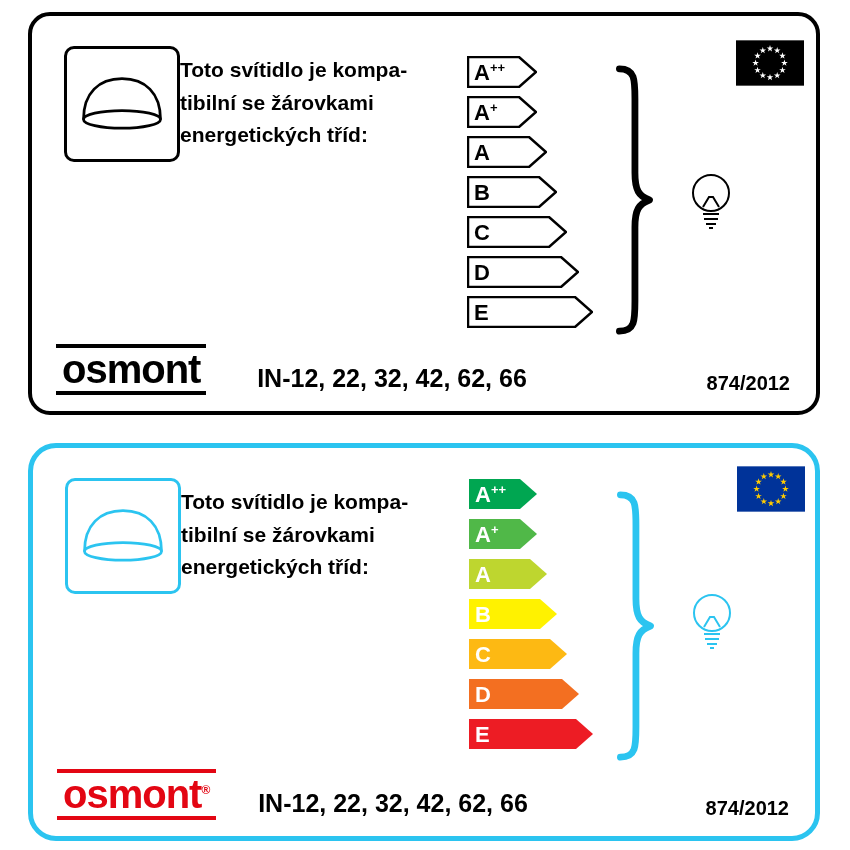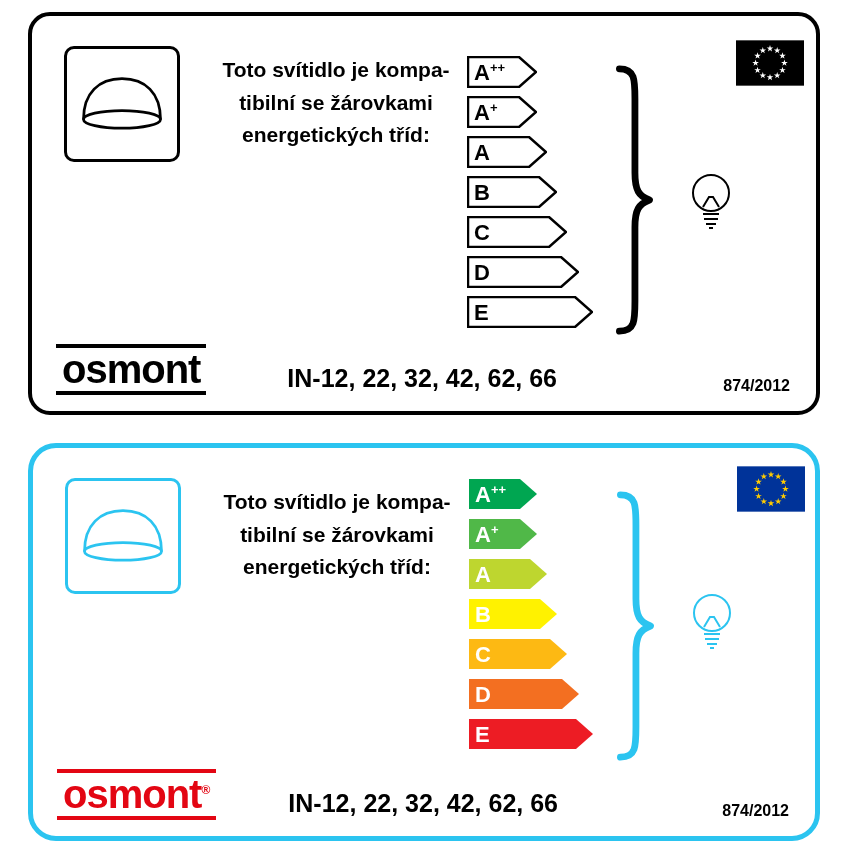--- a/index.html
+++ b/index.html
@@ -13,21 +13,21 @@
 
   .lamp-box{position:absolute;left:32px;top:30px;width:110px;height:110px;border-radius:10px;}
   .card-mono .lamp-box{border:3px solid var(--mono-accent);}
   .card-color .lamp-box{border:3px solid var(--color-accent);}
   .lamp-box svg{width:100%;height:100%;display:block;}
 
   .accent-stroke path,.accent-stroke circle,.accent-stroke ellipse{fill:none;}
   .card-mono .accent-stroke path,.card-mono .accent-stroke circle,.card-mono .accent-stroke ellipse{stroke:var(--mono-accent);}
   .card-color .accent-stroke path,.card-color .accent-stroke circle,.card-color .accent-stroke ellipse{stroke:var(--color-accent);}
 
-  .compat{position:absolute;left:148px;top:38px;width:312px;text-align:center;
+  .compat{position:absolute;left:148px;top:38px;width:312px;
           font-size:21px;font-weight:bold;line-height:1.55;}
 
   .arrows{position:absolute;left:435px;top:40px;}
   .card-color .arrows{top:30px;}
   .arrow{display:block;height:32px;margin-bottom:8px;}
   .card-mono .arrow polygon{stroke-width:2.5;}
   .card-color .arrow polygon{stroke-width:0;}
   .arrow-text{font-family:"Liberation Sans", sans-serif;font-weight:bold;font-size:22px;}
 
   .brace{position:absolute;left:578px;top:48px;width:46px;height:272px;}
@@ -44,23 +44,23 @@
   .card-color .eu-flag{top:18px;}
   .eu-flag svg{width:100%;height:100%;display:block;}
 
   .brand{position:absolute;left:24px;bottom:16px;display:inline-block;
          font-size:40px;font-weight:bold;line-height:1.0;letter-spacing:-1px;
          padding:1px 6px 2px 6px;}
   .card-mono .brand{color:var(--mono-accent);border-top:4px solid var(--mono-accent);border-bottom:4px solid var(--mono-accent);}
   .card-color .brand{color:var(--brand-red);border-top:4px solid var(--brand-red);border-bottom:4px solid var(--brand-red);margin-top:28px;}
   .brand sup{font-size:12px;letter-spacing:0;}
 
-  .models{position:absolute;left:195px;bottom:18px;width:330px;text-align:right;
+  .models{position:absolute;left:195px;bottom:18px;width:330px;text-align:center;
           font-size:25px;font-weight:bold;}
-  .regulation{position:absolute;right:26px;bottom:16px;font-size:16px;font-weight:bold;}
+  .regulation{position:absolute;right:26px;bottom:16px;font-size:20px;font-weight:bold;}
 </style>
 </head>
 <body>
 
 <svg style="position:absolute;width:0;height:0" aria-hidden="true">
   <defs>
     <path id="star" d="M0,-3.4 L0.76,-1.05 L3.23,-1.05 L1.24,0.4 L2.0,2.75 L0,1.3 L-2.0,2.75 L-1.24,0.4 L-3.23,-1.05 L-0.76,-1.05 Z"></path>
   </defs>
 </svg>
 

